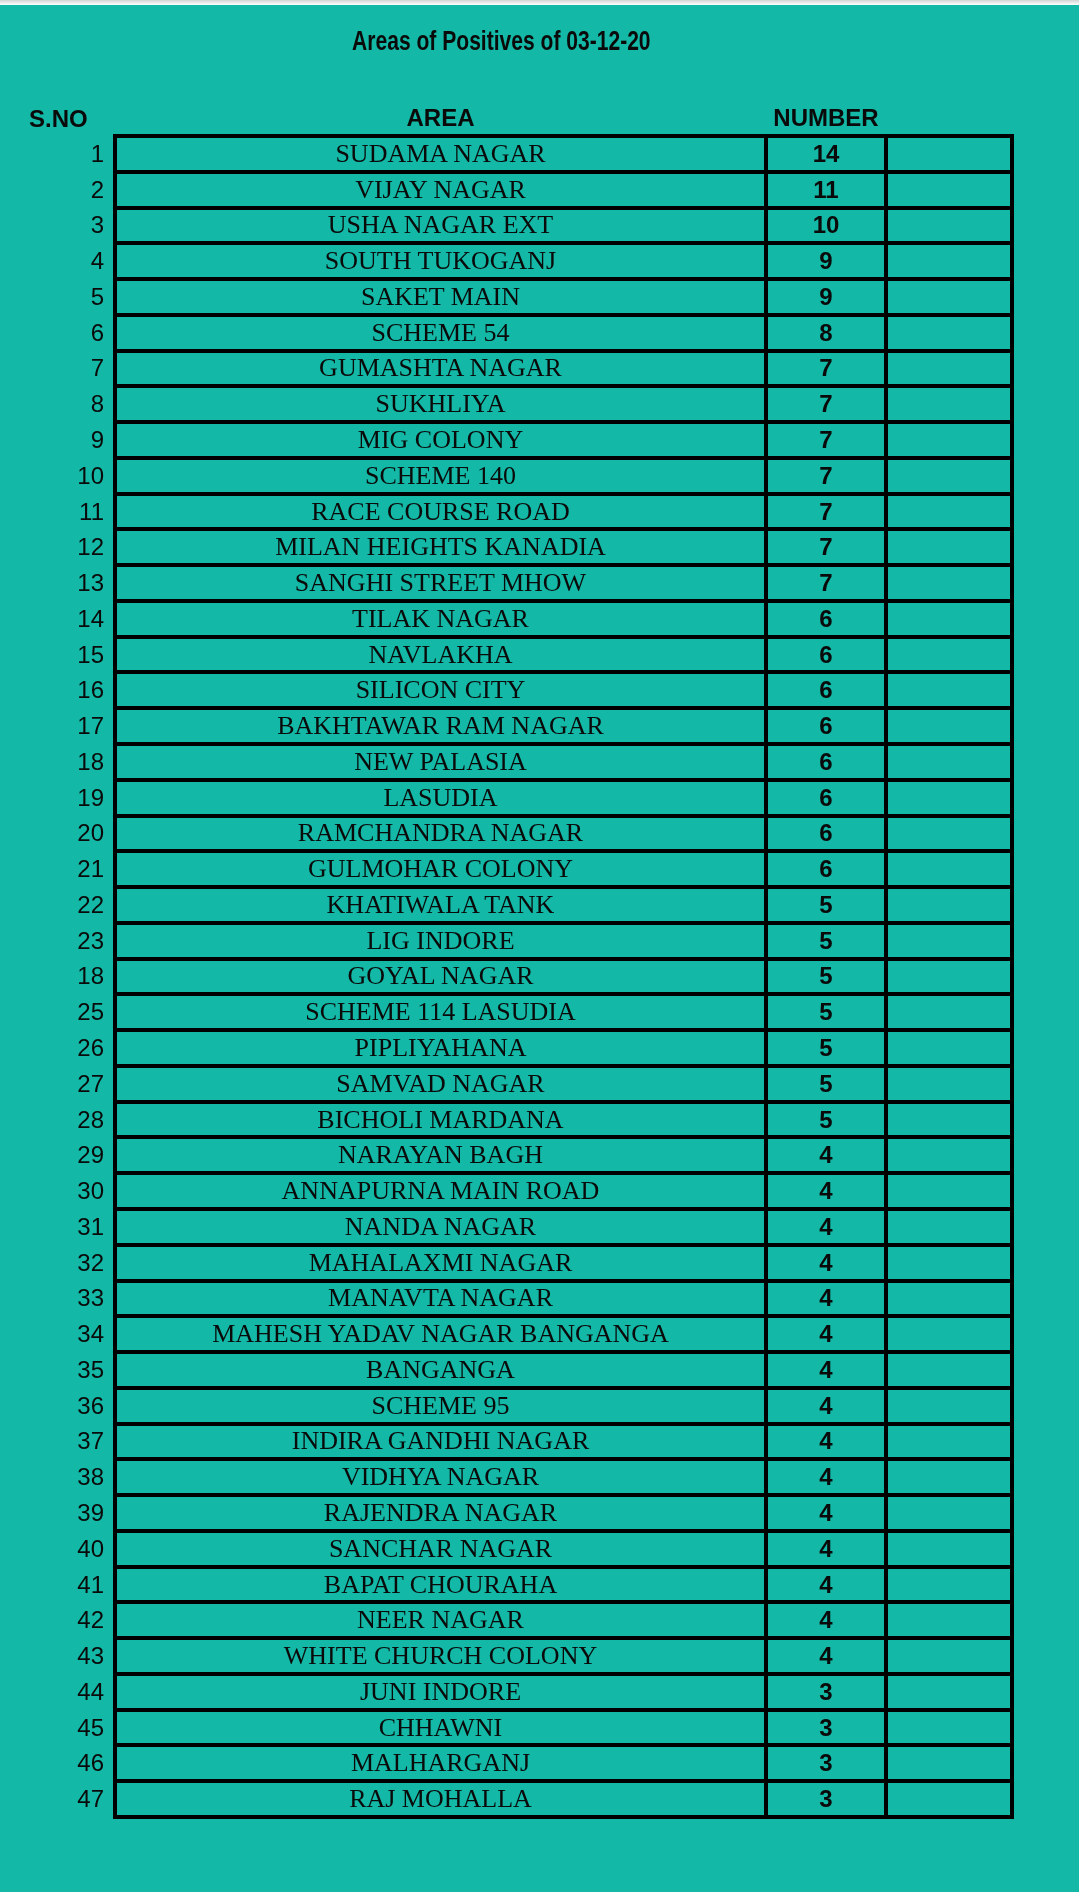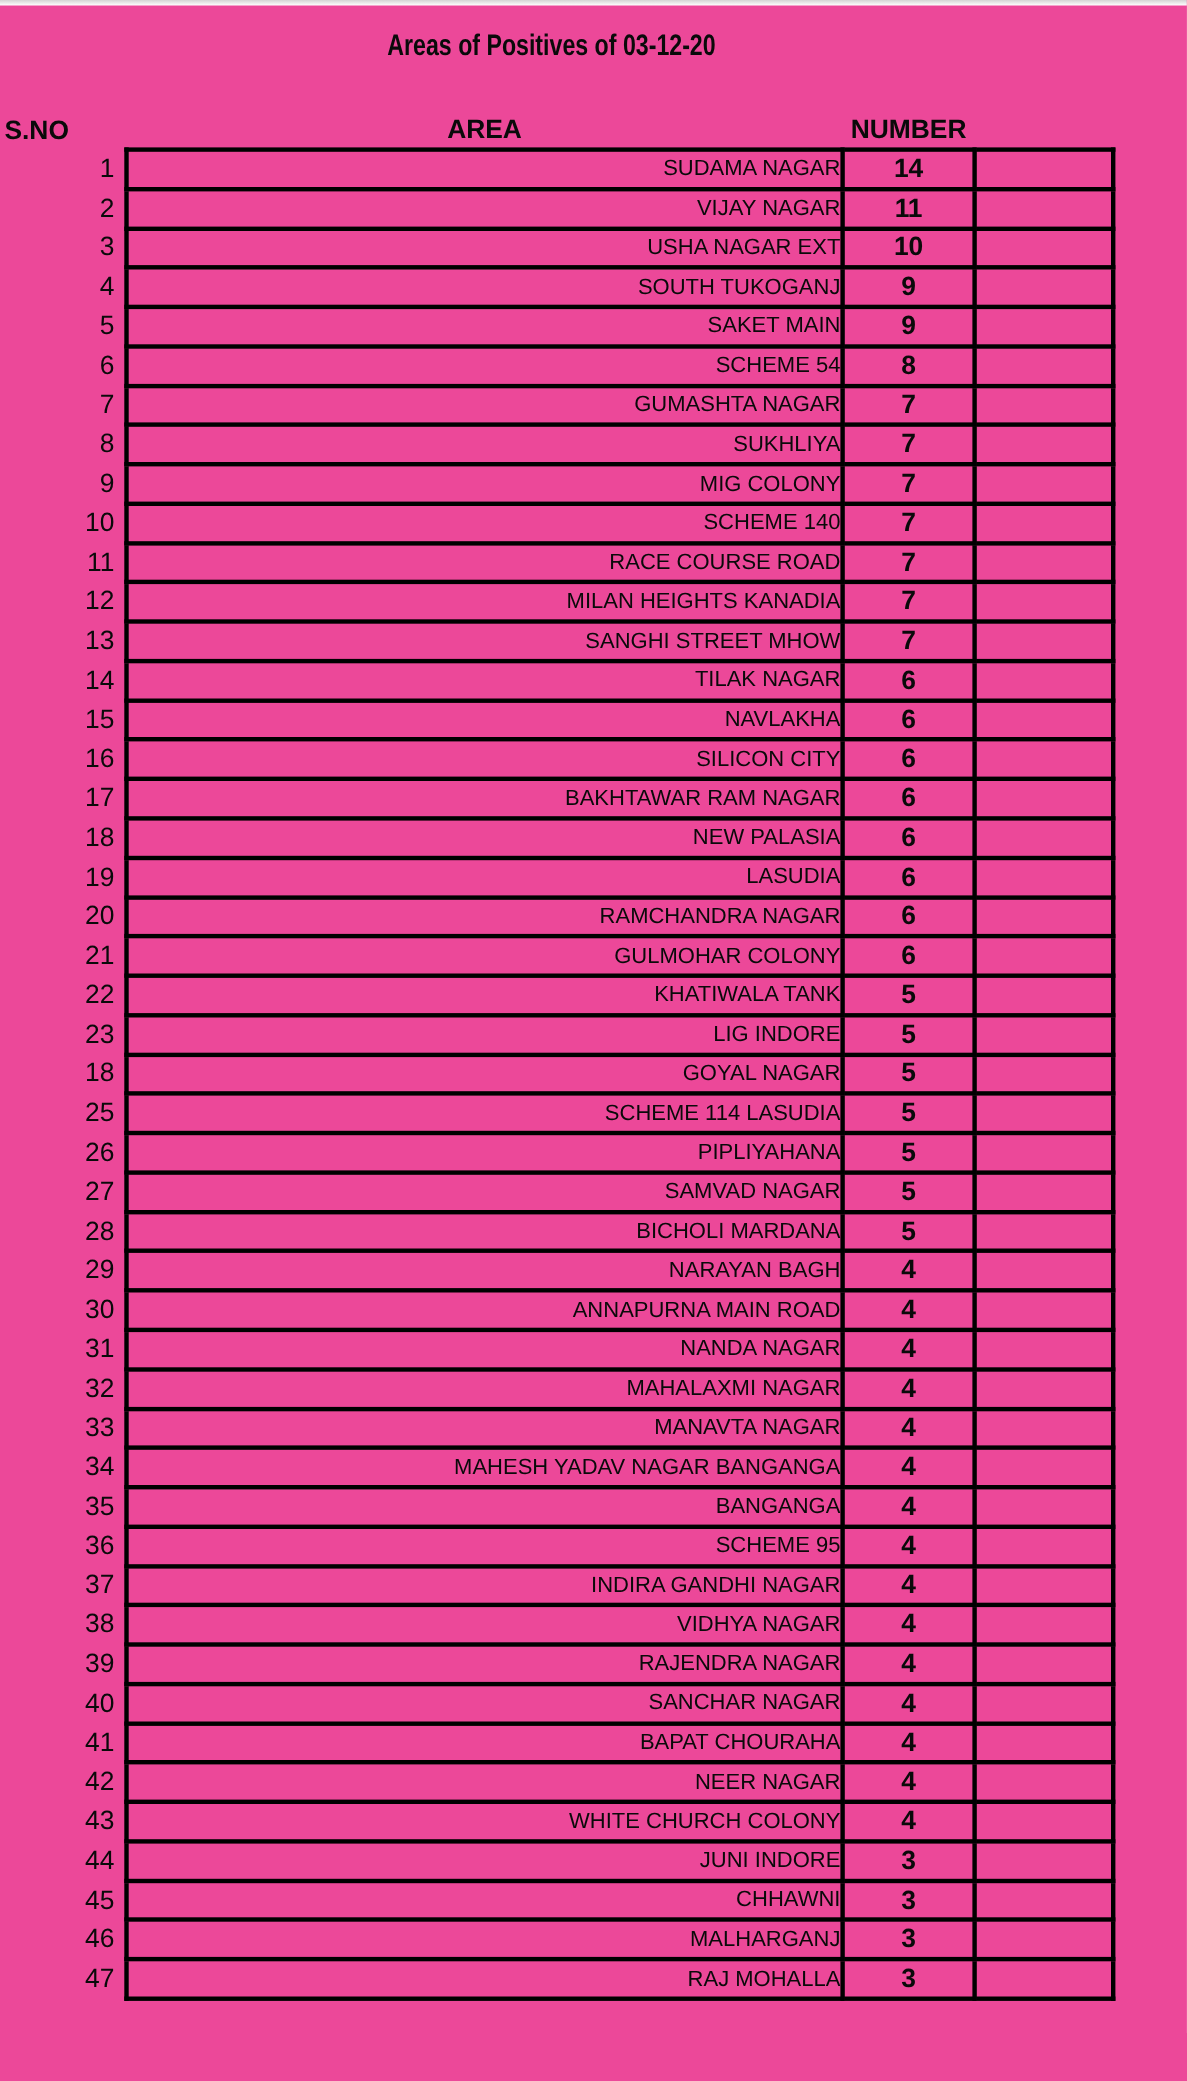--- a/index.html
+++ b/index.html
@@ -1,20 +1,20 @@
 <!DOCTYPE html>
 <html><head>
 <meta charset="utf-8">
 <style>
   html, body { margin: 0; padding: 0; }
   .page {
     position: relative;
     width: 1079px;
     height: 1892px;
-    background: #ec4899;
+    background: #14b8a6;
     color: #0a0a0a;
     font-family: "Liberation Sans", sans-serif;
     overflow: hidden;
   }
   .top-band {
     position: absolute;
     top: 0; left: 0;
     width: 100%; height: 5px;
     background: linear-gradient(#d4d4d4, #ffffff);
   }
@@ -44,38 +44,38 @@
   }
   tr.header-row { height: 34px; }
   th {
     font-weight: 700;
     font-size: 24px;
     border: none;
     padding: 0;
     vertical-align: middle;
     white-space: nowrap;
   }
-  th.sno-h { text-align: left; padding-left: 4px; }
+  th.sno-h { text-align: left; padding-left: 29px; }
   th.area-h { text-align: center; }
   th.num-h { text-align: center; }
   th.blank-h { }
   tbody tr { height: 35.77px; }
   td { padding: 0; vertical-align: middle; overflow: hidden; white-space: nowrap; }
   td.sno-cell {
     border: none;
     text-align: right;
     padding-right: 9px;
     font-size: 24px;
     font-weight: 400;
   }
   td.area-cell {
     border: 4px solid #000;
-    text-align: right;
-    font-family: Liberation Sans, sans-serif;
-    font-size: 20px;
+    text-align: center;
+    font-family: Liberation Serif, serif;
+    font-size: 26px;
     font-weight: 400;
   }
   td.number-cell {
     border: 4px solid #000;
     text-align: center;
     font-weight: 700;
     font-size: 24px;
   }
   td.blank-cell {
     border: 4px solid #000;

